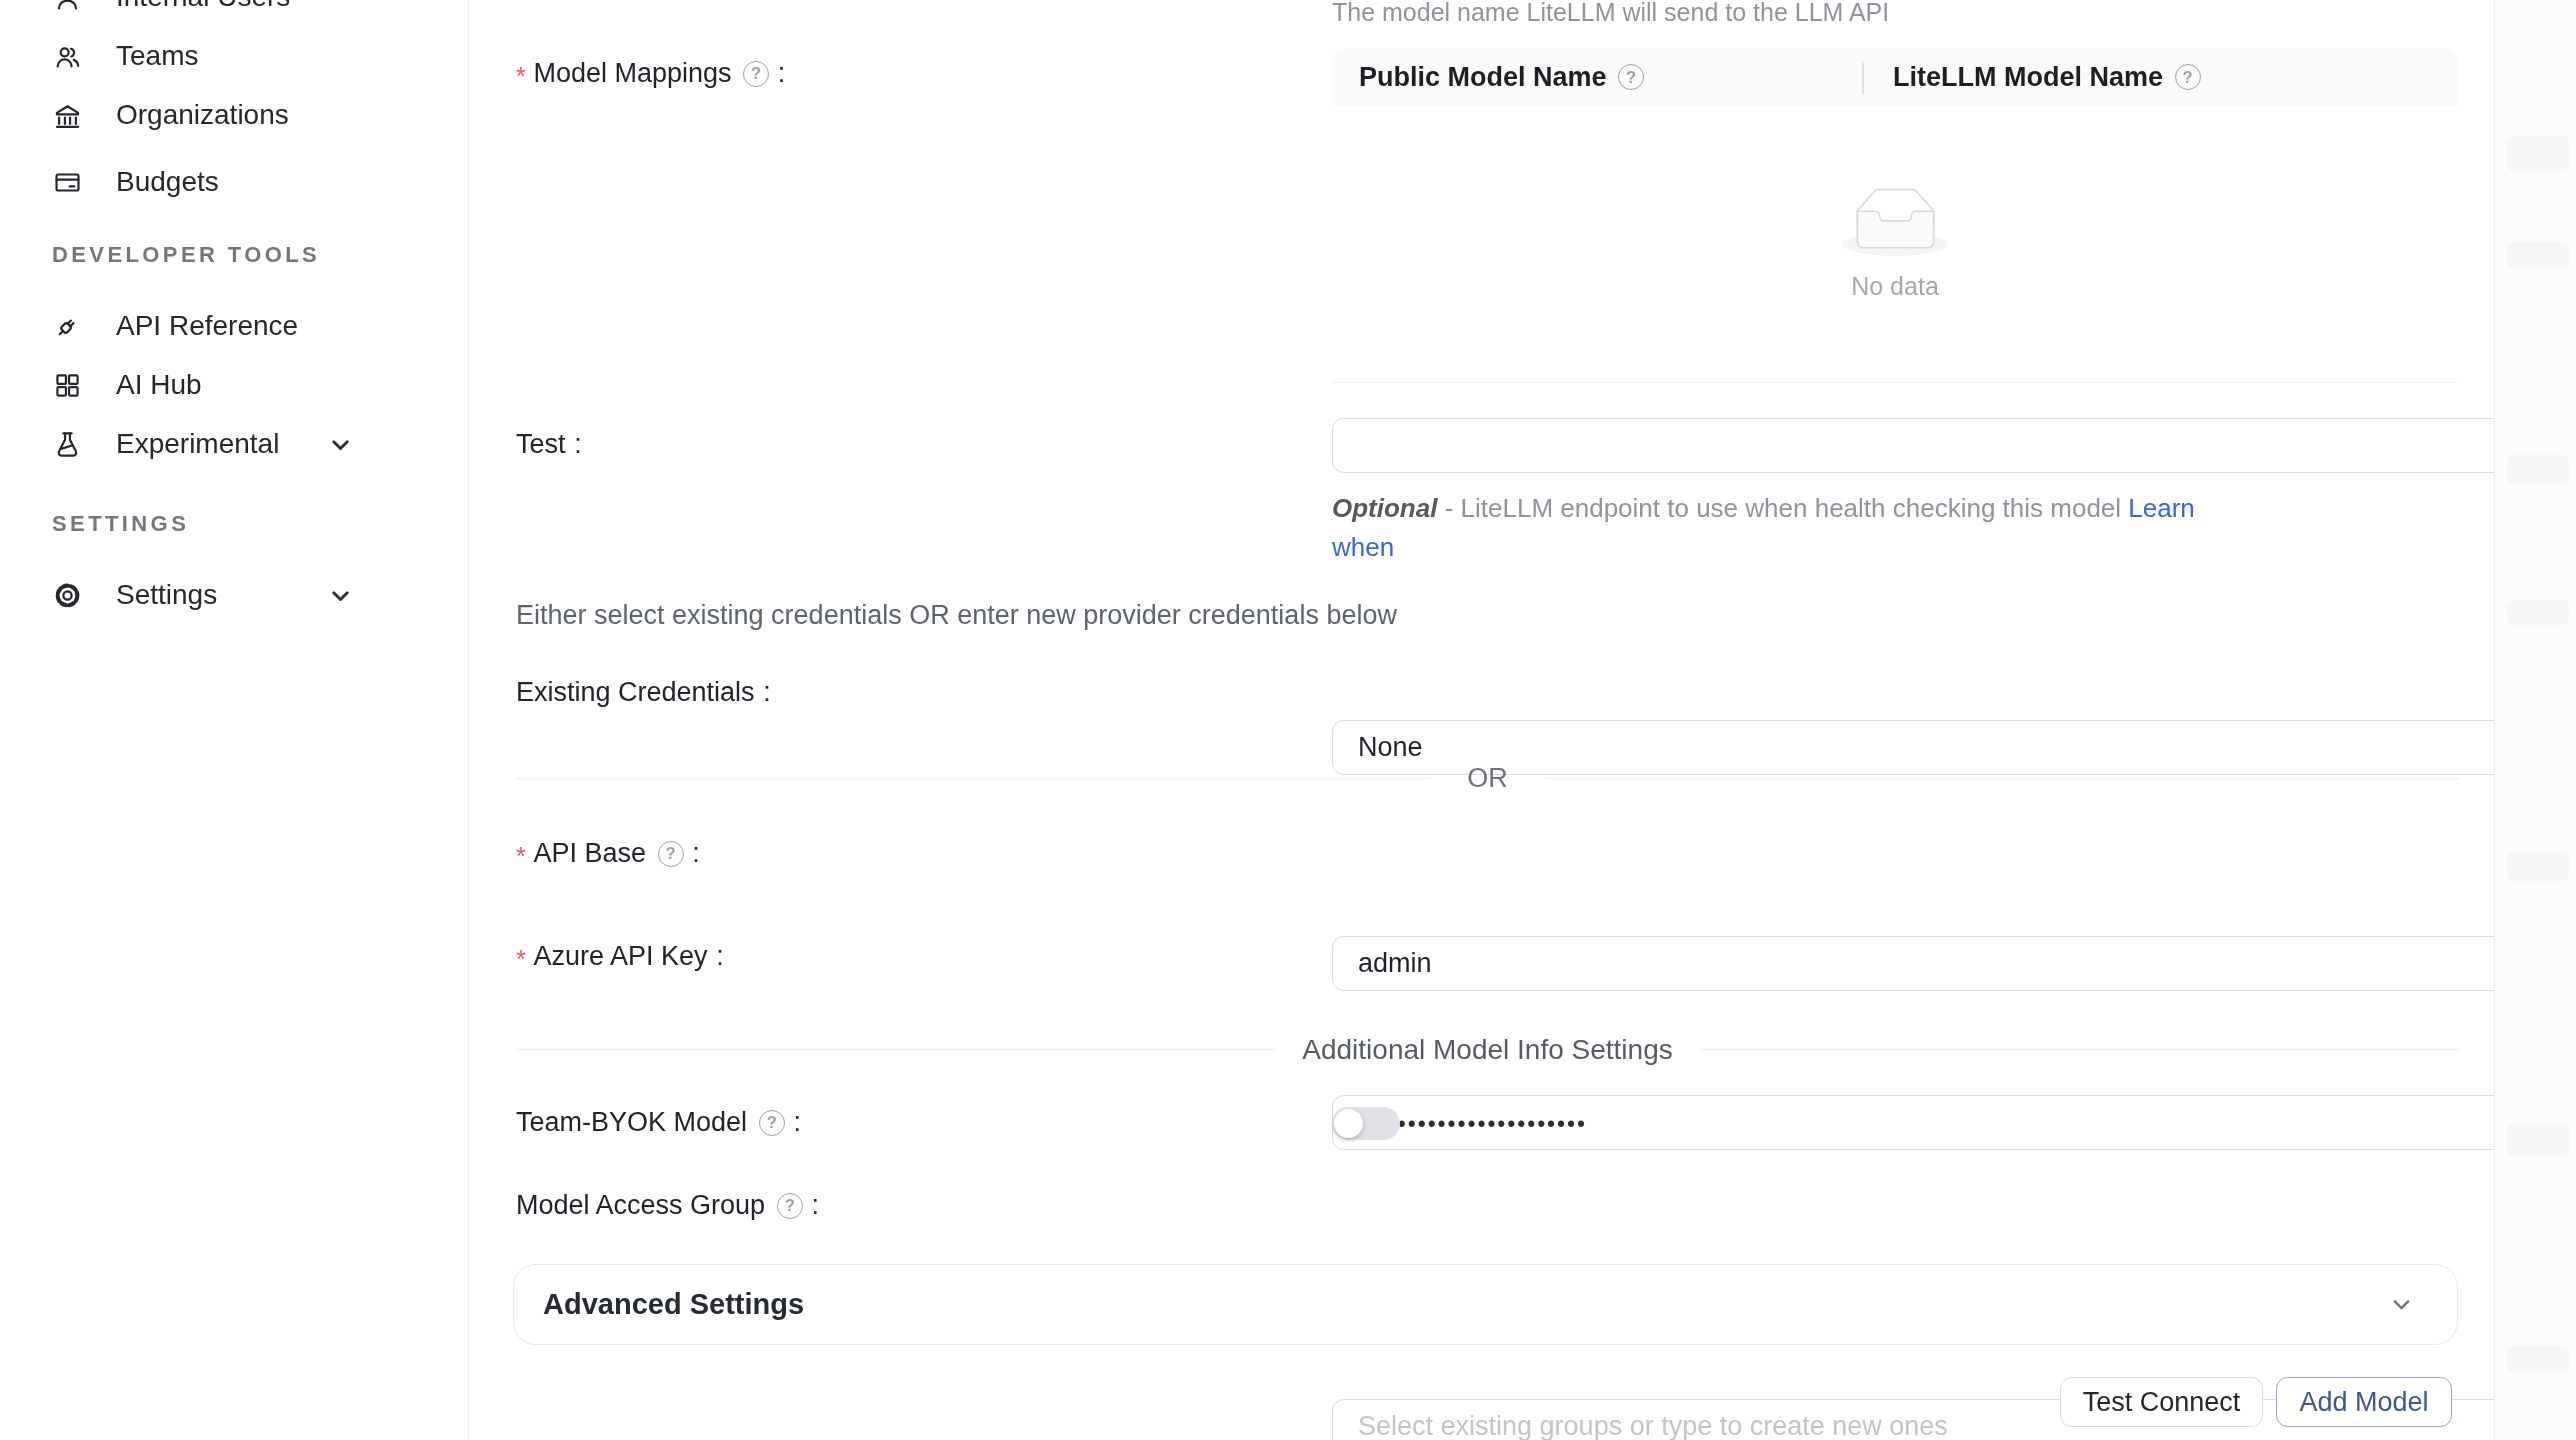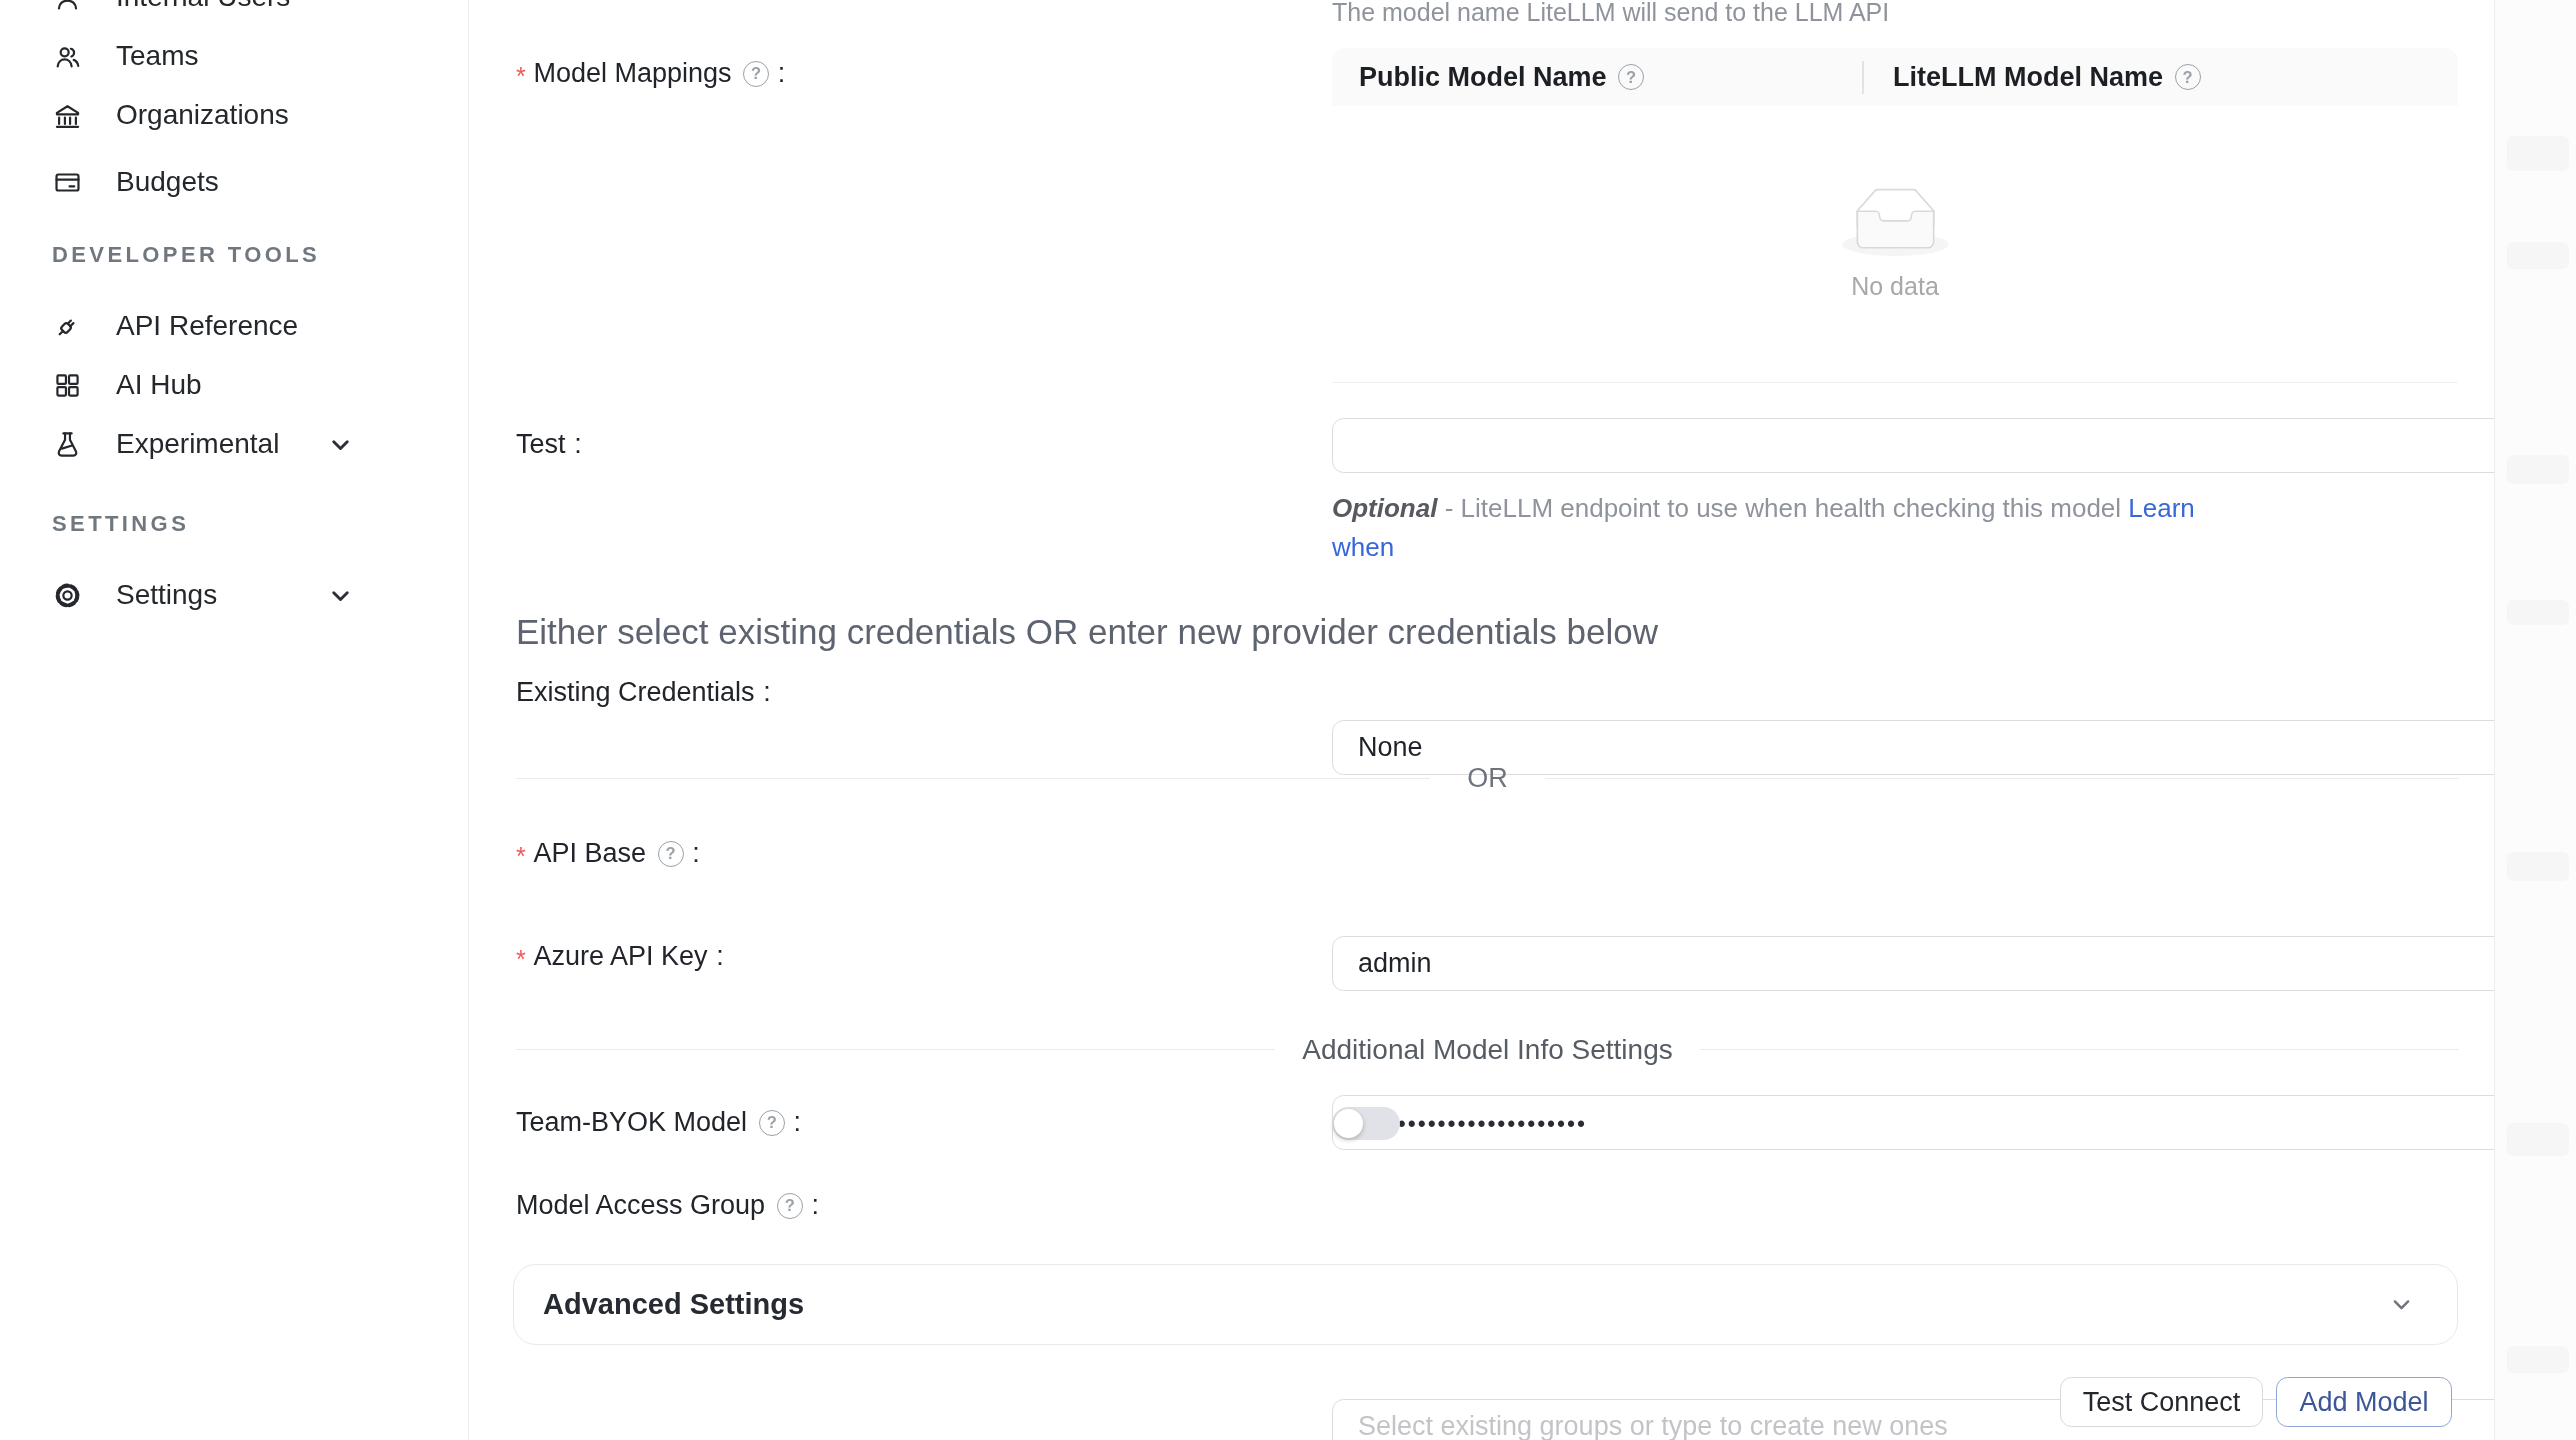--- a/index.html
+++ b/index.html
@@ -58,21 +58,21 @@
            position:relative; width:100%; }
   .sel-arrow svg { width:29px; height:29px; stroke:#c3c5c9; fill:none; stroke-width:2;
                    stroke-linecap:round; stroke-linejoin:round; }
   .placeholder { color:#c2c4c8; }
   .masked { font-size:23px; letter-spacing:1.9px; color:#2a2e34; position:relative; top:1.9px; }
 
   .mode-help { position:absolute; left:861px; top:489px; width:1104px; font-size:26px;
                line-height:39px; color:#8f949c; }
   .mode-help b { color:#56595e;font-style:italic; }
   .link { color:#3767da; cursor:pointer; }
-  .note { position:absolute; left:45px; top:600px; font-size:35px; color:#5d6470;margin-top:12px; }
+  .note { position:absolute; left:45px; top:600px; font-size:27px; color:#5d6470; }
 
   .divider { position:absolute; left:45px; width:1943px; display:flex; align-items:center; }
   .divider .line { flex:1; height:1.9px; background:#ebebed; }
   .div-or { top:764px; height:29px; font-size:27px; color:#6d747e; }
   .div-or .txt { margin:0 37px; }
   .div-info { top:1034px; height:31px; font-size:28px; color:#565c64; }
   .div-info .txt { margin:0 27px; }
 
   .switch { position:absolute; left:861px; top:1107px; width:68px; height:33px;
             background:#e0e2e7; border-radius:16.5px; cursor:pointer; }

